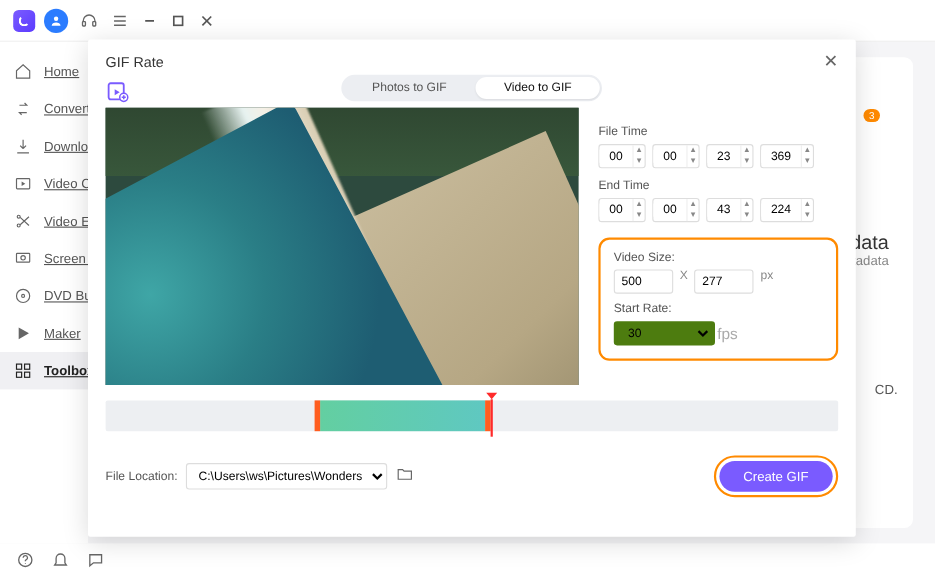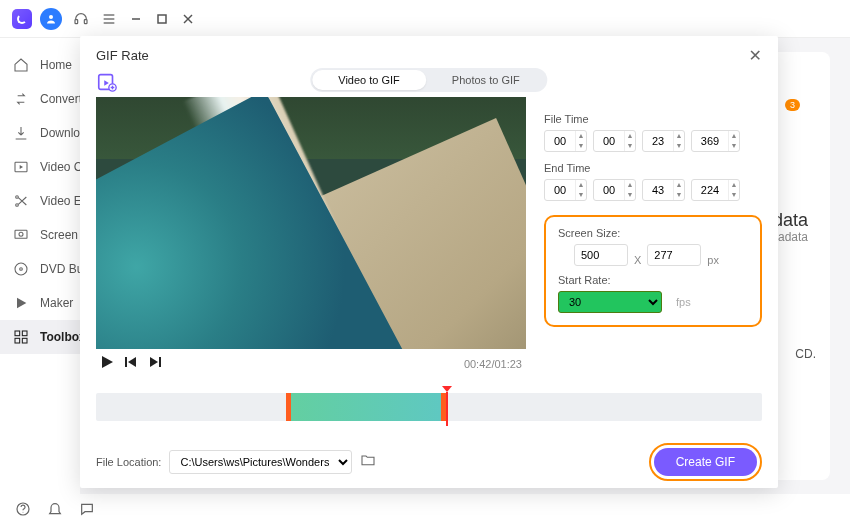--- a/index.html
+++ b/index.html
@@ -10,21 +10,21 @@
 .app-logo::after { content: ""; position: absolute; inset: 5px; border: 2px solid #fff; border-radius: 50%; border-top-color: transparent; border-right-color: transparent; }
 .app-title { font-size: 13px; color: #333; flex: 1; }
 .titlebar-right { display: flex; align-items: center; gap: 10px; }
 .avatar { width: 22px; height: 22px; border-radius: 50%; background: #2b7cff; display: flex; align-items: center; justify-content: center; color: #fff; font-size: 11px; }
 .tb-icon { width: 18px; height: 18px; display: flex; align-items: center; justify-content: center; color: #666; cursor: pointer; }
 .win-btn { width: 16px; height: 16px; display: flex; align-items: center; justify-content: center; color: #555; cursor: pointer; }
 .win-btn svg { width: 12px; height: 12px; }
 
 .main { display: flex; height: 456px; }
 .sidebar { width: 80px; background: #fff; padding-top: 10px; }
-.side-item { display: flex; align-items: center; gap: 10px; padding: 8px 12px; font-size: 12px; color: #555; cursor: pointer; white-space: nowrap; overflow: hidden; }
+.side-item { display: flex; align-items: center; gap: 10px; padding: 8px 12px; font-size: 12px; color: #555; cursor: pointer; white-space: nowrap; overflow: hidden; text-decoration: underline; }
 .side-item.active { background: #f0f0f3; font-weight: 600; color: #222; }
 .side-ico { width: 18px; height: 18px; flex-shrink: 0; display: flex; align-items: center; justify-content: center; }
 .side-ico svg { width: 16px; height: 16px; stroke: #666; stroke-width: 1.6; fill: none; }
 .side-item.active .side-ico svg { stroke: #222; }
 
 .content { flex: 1; padding: 14px 20px; position: relative; }
 .card { background: #fff; border-radius: 8px; padding: 18px; height: 100%; position: relative; }
 .bg-text { position: absolute; right: 0; color: #555; font-size: 12px; }
 .bg-h { right: 30px; top: 48px; font-size: 18px; color: #333; }
 .bg-h .badge { background: #ff8a00; color: #fff; font-size: 9px; padding: 1px 5px; border-radius: 7px; vertical-align: top; margin-left: 4px;}
@@ -64,26 +64,26 @@
 .right-col { flex: 1; padding-top: 36px; font-size: 12px; color: #444; }
 .lbl { font-size: 11px; color: #555; margin: 6px 0 5px; }
 .time-row { display: flex; gap: 6px; }
 .spin { display: flex; align-items: center; border: 1px solid #ddd; border-radius: 3px; height: 22px; }
 .spin input { border: 0; width: 30px; text-align: center; font-size: 11px; outline: none; }
 .spin.wide input { width: 36px; }
 .spin-btns { display: flex; flex-direction: column; border-left: 1px solid #eee; }
 .spin-btns span { width: 10px; height: 10px; font-size: 7px; line-height: 9px; text-align: center; color: #888; cursor: pointer; }
 
 .orange-box { border: 2px solid #ff8a00; border-radius: 10px; padding: 10px 12px 12px; margin-top: 14px; }
-.size-row { display: flex; align-items: flex-end; gap: 6px; margin: 4px 16px 8px; }
+.size-row { display: flex; align-items: flex-start; gap: 6px; margin: 4px 0 8px; }
 .txtin { border: 1px solid #ddd; border-radius: 3px; height: 22px; width: 54px; font-size: 11px; padding: 0 6px; outline: none; }
 .x { color: #888; font-size: 11px; }
 .px { color: #888; font-size: 11px; }
-.sel { border: 1px solid #4d7c0f; border-radius: 3px; height: 22px; width: 104px; font-size: 11px; padding: 0 6px; outline: none; background: #22c55e; }
-.fps { color: #aaa; font-size: 11px; margin-left: 14px; }
+.sel { border: 3px solid #4d7c0f; border-radius: 3px; height: 22px; width: 92px; font-size: 11px; padding: 0 6px; outline: none; background: #4d7c0f; }
+.fps { color: #aaa; font-size: 14px; margin-left: 2px; }
 
 .timeline { margin-top: 8px; position: relative; height: 40px; }
 .track { position: absolute; left: 0; right: 0; top: 6px; height: 28px; background: #edeff2; border-radius: 2px; }
 .range { position: absolute; top: 6px; height: 28px; background: linear-gradient(90deg, #63cfa1, #5fc8c1); border-left: 5px solid #ff5d1f; border-right: 5px solid #ff5d1f; }
 .playhead { position: absolute; top: -1px; width: 0; height: 0; border-left: 5px solid transparent; border-right: 5px solid transparent; border-top: 6px solid #ff2a2a; }
 .playhead::after { content: ""; position: absolute; left: -1px; top: 0; width: 2px; height: 34px; background: #ff2a2a; }
 .ruler { display: flex; justify-content: space-between; font-size: 9px; color: #999; margin-top: 44px; margin-left: 10px; margin-right: 10px;}
 
 .bottom-row { display: flex; align-items: center; margin-top: 16px; gap: 8px; }
 .bottom-row .lbl2 { font-size: 11px; color: #555; }
@@ -252,22 +252,22 @@
     </div>
 </div>
 
 <div class="modal">
   <div class="modal-head">
     <div class="modal-title">GIF Rate</div>
     <div class="close-x">✕</div>
   </div>
 
   <div class="tab-strip">
+    <div class="tab">Photos to GIF</div>
     <div class="tab active">Video to GIF</div>
-    <div class="tab">Photos to GIF</div>
   </div>
 
   <div class="mod-body">
     <div class="left-col">
       <div class="add-file">
         <svg viewBox="0 0 24 24">
             <rect x="3" y="4" width="15" height="16" rx="2" fill="none" stroke="#7a5bff" stroke-width="1.8"></rect>
             <polygon points="9,10 9,16 14,13" fill="#7a5bff"></polygon>
             <circle cx="18" cy="18" r="4" fill="#fff" stroke="#7a5bff" stroke-width="1.5"></circle>
             <line x1="18" y1="16" x2="18" y2="20" stroke="#7a5bff" stroke-width="1.5"></line>
@@ -275,34 +275,20 @@
           </svg>
       </div>
 
       <div class="video">
         <div class="forest"></div>
         <div class="sand"></div>
         <div class="foam"></div>
         <div class="sea"></div>
       </div>
 
-      <div class="player-bar">
-        <span class="pbtn"><svg viewBox="0 0 14 14">
-              <polygon points="2,1 13,7 2,13"></polygon>
-            </svg></span>
-        <span class="pbtn"><svg viewBox="0 0 14 14">
-              <rect x="1" y="2" width="2" height="10"></rect>
-              <polygon points="12,2 4,7 12,12"></polygon>
-            </svg></span>
-        <span class="pbtn"><svg viewBox="0 0 14 14">
-              <polygon points="2,2 10,7 2,12"></polygon>
-              <rect x="11" y="2" width="2" height="10"></rect>
-            </svg></span>
-        <span class="time">00:42/01:23</span>
-      </div>
     </div>
 
     <div class="right-col">
       <div class="lbl">File Time</div>
       <div class="time-row">
         <div class="spin">
             <input value="00" style="">
             <span class="spin-btns">
               <span>▲</span>
               <span>▼</span>
@@ -357,21 +343,21 @@
         <div class="spin wide">
             <input value="224" style="">
             <span class="spin-btns">
               <span>▲</span>
               <span>▼</span>
             </span>
           </div>
       </div>
 
       <div class="orange-box">
-        <div class="lbl" style="margin-top:0;">Screen Size:</div>
+        <div class="lbl" style="margin-top:0;">Video Size:</div>
         <div class="size-row">
           <input class="txtin" value="500" style="">
           <span class="x">X</span>
           <input class="txtin" value="277" style="">
           <span class="px">px</span>
         </div>
         <div class="lbl">Start Rate:</div>
         <div style="display:flex;align-items:center;">
           <select class="sel"><option>30</option></select>
           <span class="fps">fps</span>

